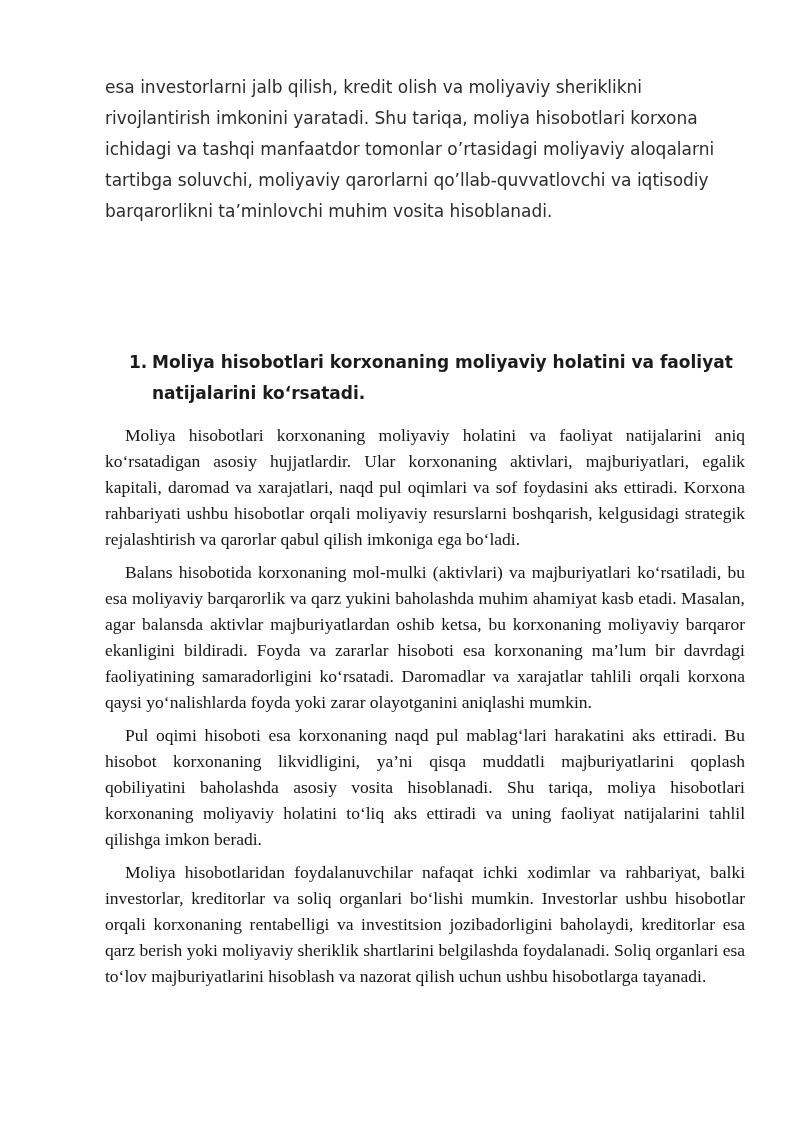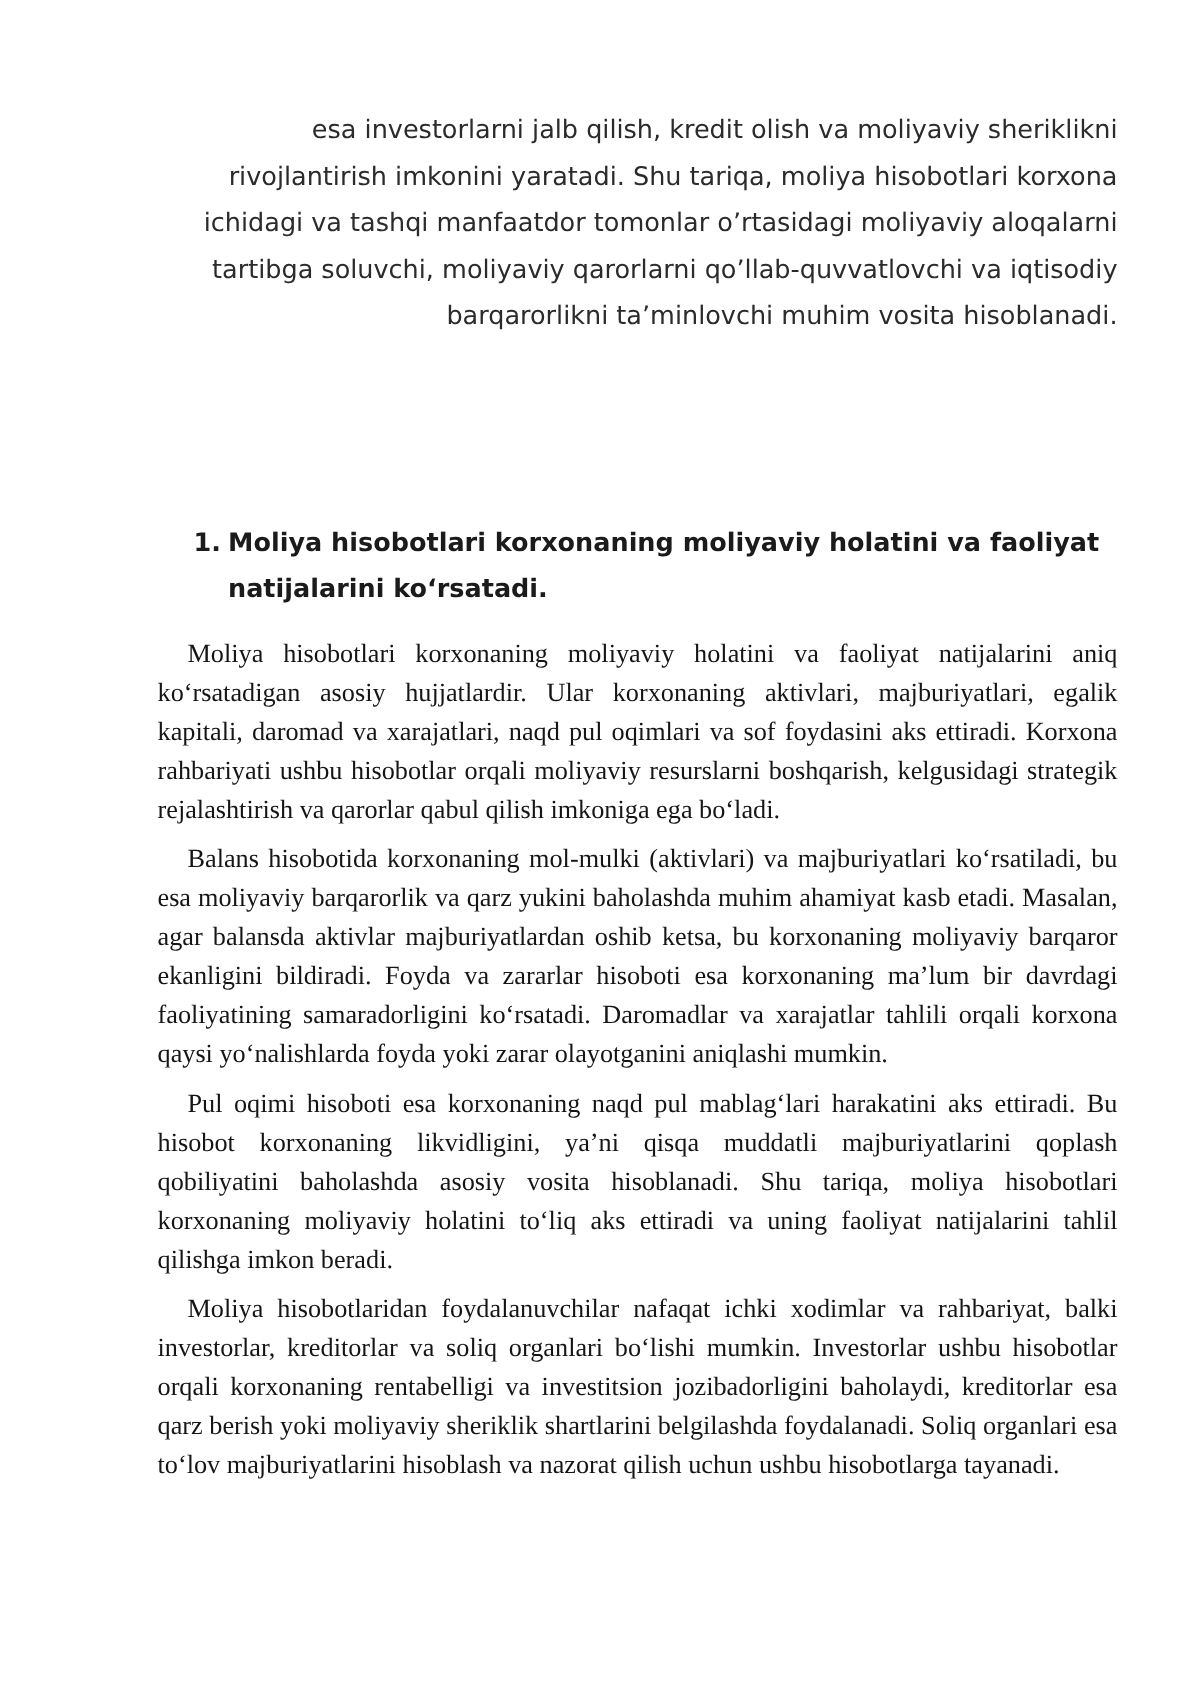--- a/index.html
+++ b/index.html
@@ -24,21 +24,21 @@
     left: 105px;
     top: 0;
     width: 640px;
   }
   .intro {
     margin: 72px 0 0 0;
     font-family: "DejaVu Sans", sans-serif;
     font-size: 17px;
     line-height: 31px;
     color: #2b2b2b;
-    text-align: right;
+    text-align: left;
   }
   .heading {
     position: relative;
     margin: 120px 0 0 0;
     padding-left: 47px;
     font-family: "DejaVu Sans", sans-serif;
     font-weight: bold;
     font-size: 17px;
     line-height: 31px;
     color: #1b1b1b;

